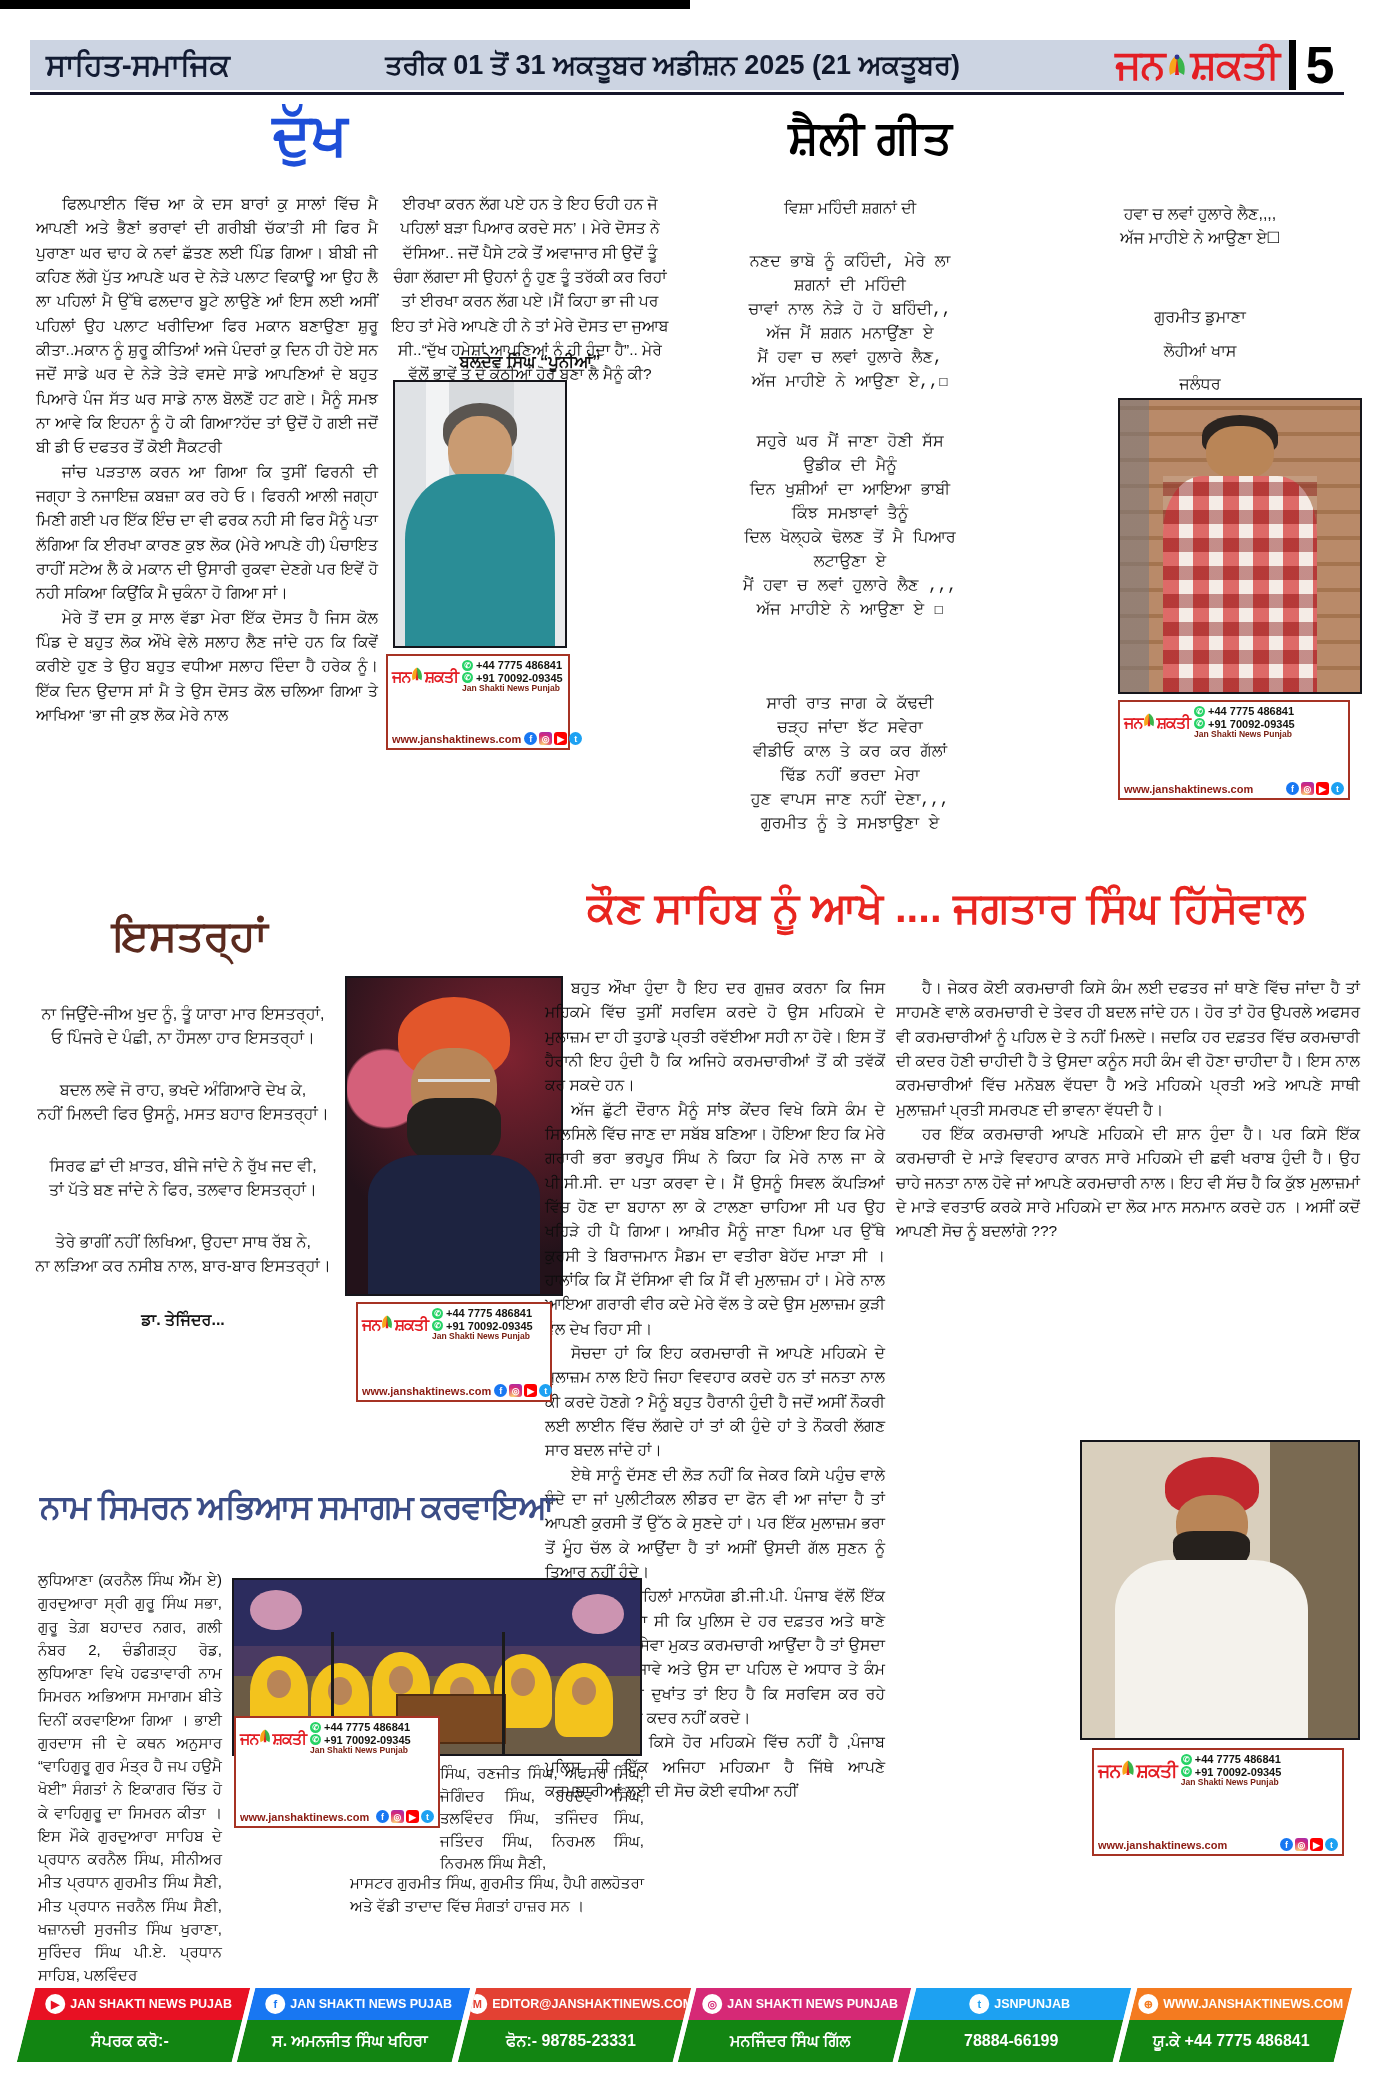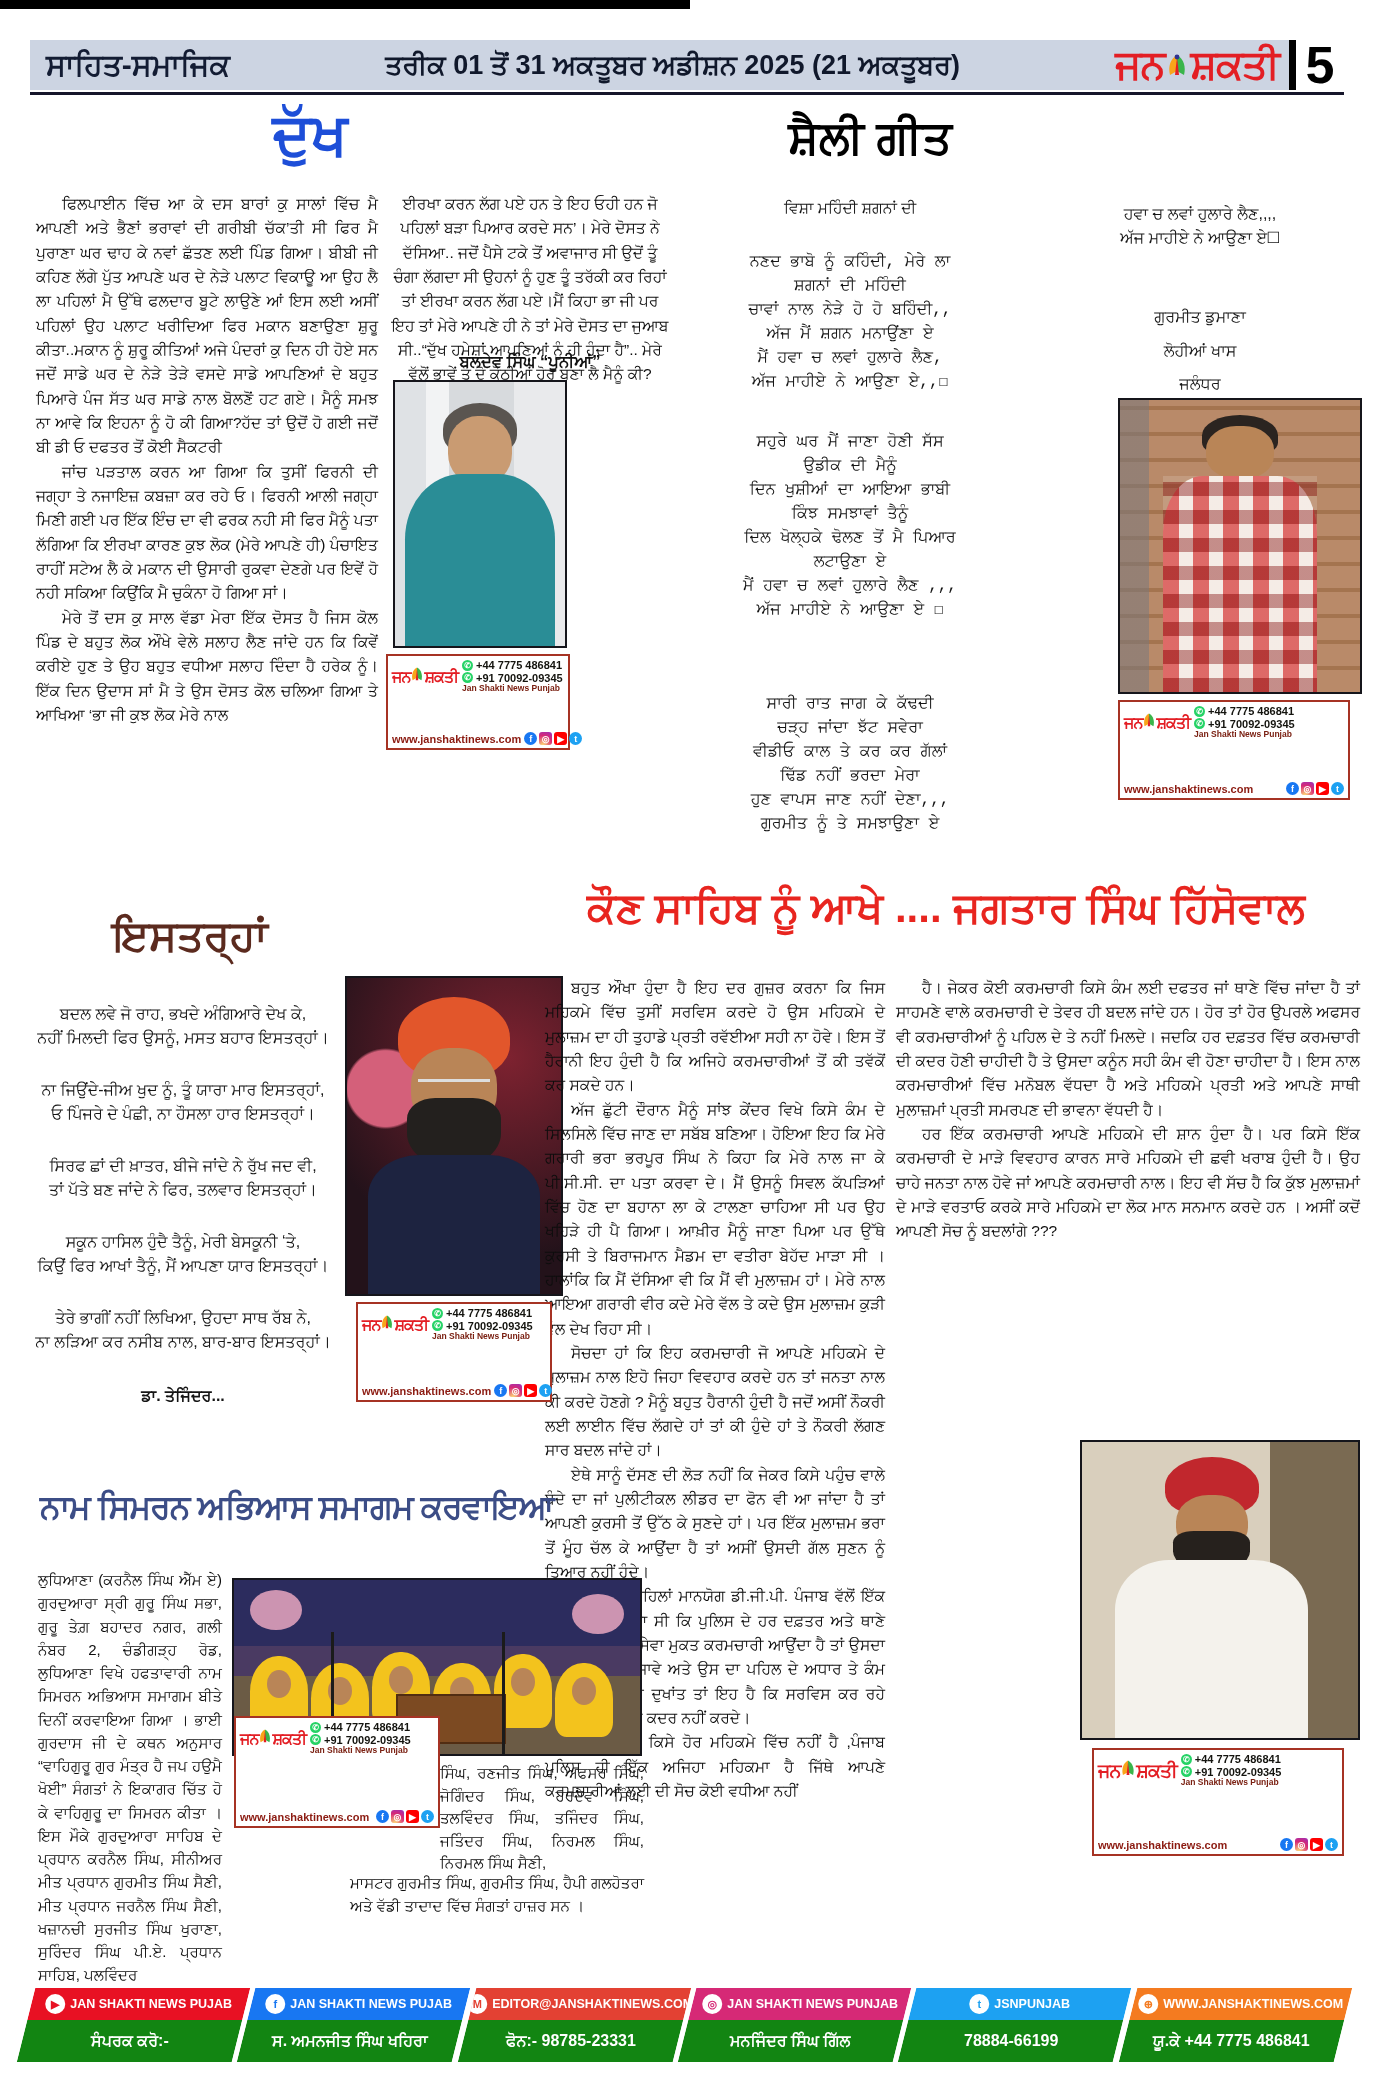--- a/index.html
+++ b/index.html
@@ -166,28 +166,26 @@
 ਲੋਹੀਆਂ ਖਾਸ
 ਜਲੰਧਰ</div>
   <div class="photo ph-shaili" style="left:1118px;top:398px;width:244px;height:296px;">
     <div class="hair"></div>
     <div class="face"></div>
     <div class="shirt"></div>
   </div>
 
   <div class="title" style="position:absolute;left:30px;top:912px;width:320px;font-size:42px;color:#5b2a1e;">ਇਸਤਰ੍ਹਾਂ</div>
   <div style="position:absolute;left:24px;top:1002px;width:318px;">
+    <div class="poem" style="margin-bottom:28px;">ਨਾ ਜਿਉਂਦੇ-ਜੀਅ ਖੁਦ ਨੂੰ, ਤੂੰ ਯਾਰਾ ਮਾਰ ਇਸਤਰ੍ਹਾਂ,
+ਓ ਪਿੰਜਰੇ ਦੇ ਪੰਛੀ, ਨਾ ਹੌਸਲਾ ਹਾਰ ਇਸਤਰ੍ਹਾਂ।</div>
     <div class="poem" style="margin-bottom:28px;">ਬਦਲ ਲਵੇ ਜੋ ਰਾਹ, ਭਖਦੇ ਅੰਗਿਆਰੇ ਦੇਖ ਕੇ,
 ਨਹੀਂ ਮਿਲਦੀ ਫਿਰ ਉਸਨੂੰ, ਮਸਤ ਬਹਾਰ ਇਸਤਰ੍ਹਾਂ।</div>
-    <div class="poem" style="margin-bottom:28px;">ਨਾ ਜਿਉਂਦੇ-ਜੀਅ ਖੁਦ ਨੂੰ, ਤੂੰ ਯਾਰਾ ਮਾਰ ਇਸਤਰ੍ਹਾਂ,
-ਓ ਪਿੰਜਰੇ ਦੇ ਪੰਛੀ, ਨਾ ਹੌਸਲਾ ਹਾਰ ਇਸਤਰ੍ਹਾਂ।</div>
     <div class="poem" style="margin-bottom:28px;">ਸਿਰਫ ਛਾਂ ਦੀ ਖ਼ਾਤਰ, ਬੀਜੇ ਜਾਂਦੇ ਨੇ ਰੁੱਖ ਜਦ ਵੀ,
 ਤਾਂ ਪੱਤੇ ਬਣ ਜਾਂਦੇ ਨੇ ਫਿਰ, ਤਲਵਾਰ ਇਸਤਰ੍ਹਾਂ।</div>
-    <div class="poem" style="margin-bottom:28px;">ਸਕੂਨ ਹਾਸਿਲ ਹੁੰਦੈ ਤੈਨੂੰ, ਮੇਰੀ ਬੇਸਕੂਨੀ ‘ਤੇ,
-ਕਿਉਂ ਫਿਰ ਆਖਾਂ ਤੈਨੂੰ, ਮੈਂ ਆਪਣਾ ਯਾਰ ਇਸਤਰ੍ਹਾਂ।</div>
     <div class="poem" style="margin-bottom:30px;">ਤੇਰੇ ਭਾਗੀਂ ਨਹੀਂ ਲਿਖਿਆ, ਉਹਦਾ ਸਾਥ ਰੱਬ ਨੇ,
 ਨਾ ਲੜਿਆ ਕਰ ਨਸੀਬ ਨਾਲ, ਬਾਰ-ਬਾਰ ਇਸਤਰ੍ਹਾਂ।</div>
     <div class="poem" style="font-weight:bold;">ਡਾ. ਤੇਜਿੰਦਰ...</div>
   </div>
   <div class="photo ph-istarhan" style="left:345px;top:976px;width:218px;height:320px;">
     <div class="turban"></div>
     <div class="face"></div>
     <div class="specs"></div>
     <div class="beard"></div>
     <div class="body"></div>

